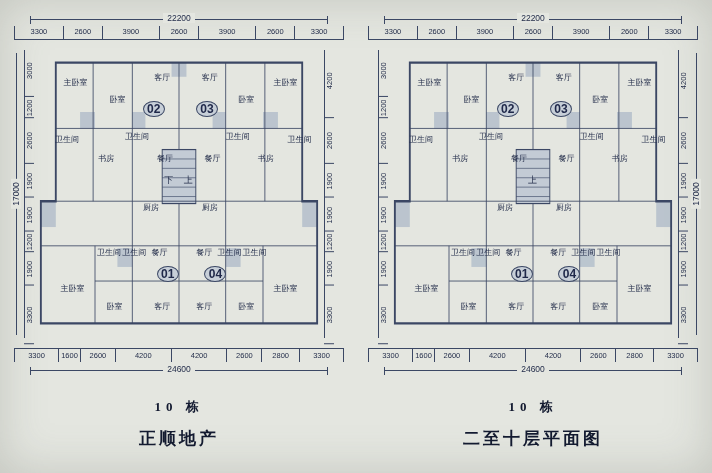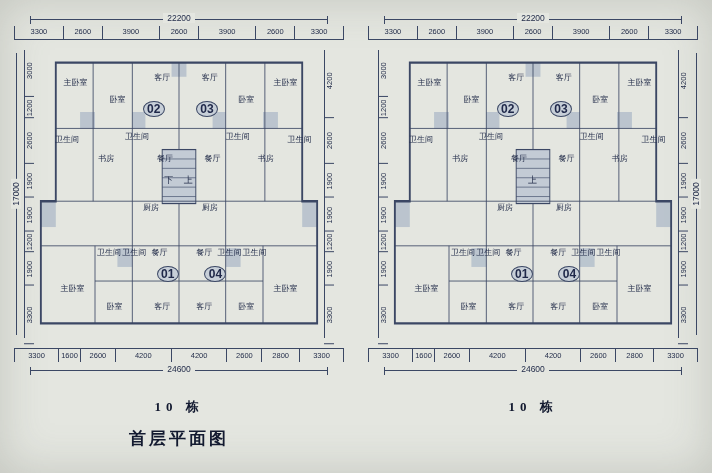--- a/index.html
+++ b/index.html
@@ -201,21 +201,21 @@
           <span class="seg" style="flex-grow: 2800;">2800</span>
           <span class="seg" style="flex-grow: 3300;">3300</span>
         </div>
     <div class="dim-total">
       <span class="line"></span>
       <span class="num bottom-total-num">24600</span>
     </div>
 
     <div class="captions">
       <div class="cap-building">10 栋</div>
-      <div class="cap-floor">首层平面图</div>
+      <div class="cap-floor">正顺地产</div>
     </div>
   </div>
 
   <div class="plan">
     <div class="dim-total">
       <span class="line"></span>
       <span class="num top-total-num">22200</span>
     </div>
     <div class="dim-row top">
           <span class="seg" style="flex-grow: 3300;">3300</span>
@@ -323,16 +323,17 @@
           <span class="seg" style="flex-grow: 2800;">2800</span>
           <span class="seg" style="flex-grow: 3300;">3300</span>
         </div>
     <div class="dim-total">
       <span class="line"></span>
       <span class="num bottom-total-num">24600</span>
     </div>
 
     <div class="captions">
       <div class="cap-building">10 栋</div>
+      <div class="cap-floor">二至十层平面图</div>
     </div>
   </div>
 </div>
 </div>
 
 </body></html>

